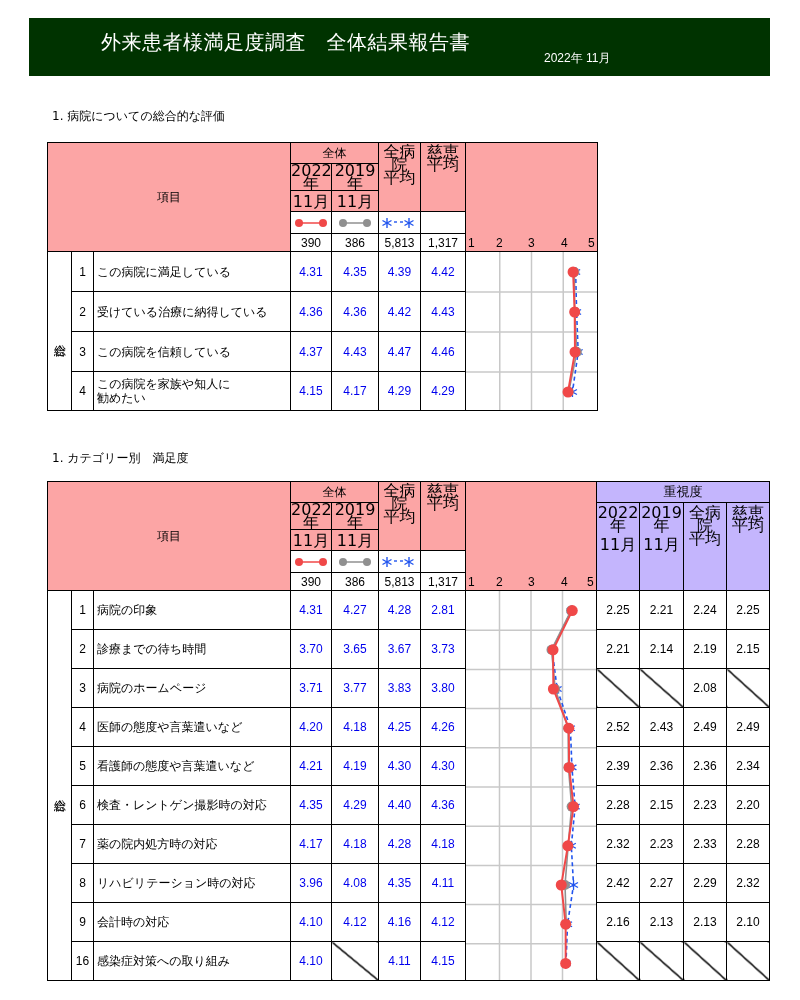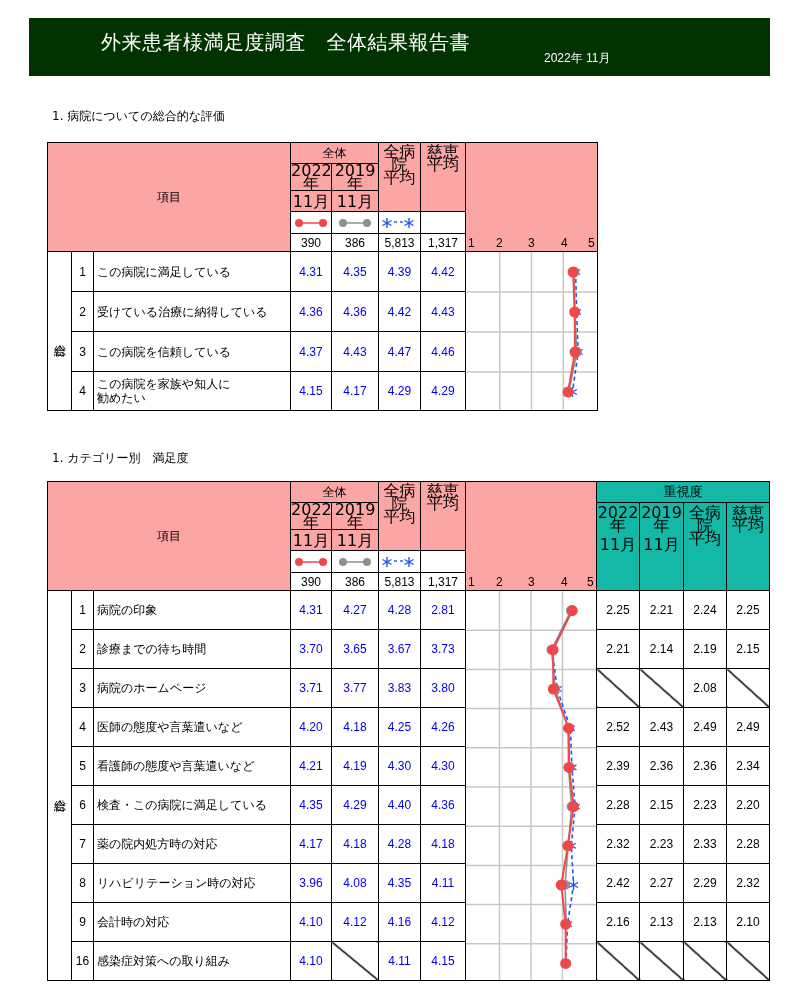--- a/index.html
+++ b/index.html
@@ -4,21 +4,21 @@
 <style>
   html, body { margin:0; padding:0; background:#fff; }
   body { width:800px; height:1000px; position:relative; font-family:"DejaVu Sans","Liberation Sans",sans-serif; color:#000; overflow:hidden; }
   .banner { position:absolute; left:29px; top:18px; width:741px; height:58px; background:#003300; }
   .banner-title { position:absolute; left:72px; top:11px; font-size:20px; color:#fff; letter-spacing:0.5px; }
   .banner-date { position:absolute; left:515px; top:32px; font-size:12px; color:#fff; font-family:"Liberation Sans",sans-serif; }
   .section-title { position:absolute; left:52px; font-size:12px; }
   table.grid { position:absolute; border-collapse:collapse; table-layout:fixed; font-size:12px; }
   table.grid td { border:1.5px solid #000; padding:0; text-align:center; vertical-align:middle; overflow:hidden; }
   .hdr { background:#fca5a5; }
-  .imp { background:#14b8a6; }
+  .imp { background:#c4b5fd; }
   .wh { background:#fff;margin-top:23px; }
   .num { color:#0000ee; font-family:"Liberation Sans",sans-serif; font-size:12px; }
   .blk { font-family:"Liberation Sans",sans-serif; font-size:12px; }
   .lbl { text-align:left !important; padding-left:3px !important; font-size:12px; line-height:14px;margin-top:48px; }
   .vert { writing-mode:vertical-rl; text-orientation:upright; font-size:12px; }
   .small { font-size:16px; line-height:13px; }
   .slash { background: linear-gradient(to top right, transparent calc(50% - 1px), #000 calc(50% - 0.5px), #000 calc(50% + 0.5px), transparent calc(50% + 1px)); }
   .chart-cell { position:relative; padding:0 !important; }
   .axis-ticks { position:absolute; bottom:1px; left:0; width:100%; height:14px; font-family:"Liberation Sans",sans-serif; font-size:12px; }
   .axis-ticks span { position:absolute; bottom:0; }
@@ -440,21 +440,21 @@
         <td class="num">4.19</td>
         <td class="num">4.30</td>
         <td class="num">4.30</td>
         <td class="blk">2.39</td>
         <td class="blk">2.36</td>
         <td class="blk">2.36</td>
         <td class="blk">2.34</td>
       </tr>
       <tr style="height: 39px;">
         <td class="blk">6</td>
-        <td class="lbl">検査・この病院に満足している</td>
+        <td class="lbl">検査・レントゲン撮影時の対応</td>
         <td class="num">4.35</td>
         <td class="num">4.29</td>
         <td class="num">4.40</td>
         <td class="num">4.36</td>
         <td class="blk">2.28</td>
         <td class="blk">2.15</td>
         <td class="blk">2.23</td>
         <td class="blk">2.20</td>
       </tr>
       <tr style="height: 39px;">

